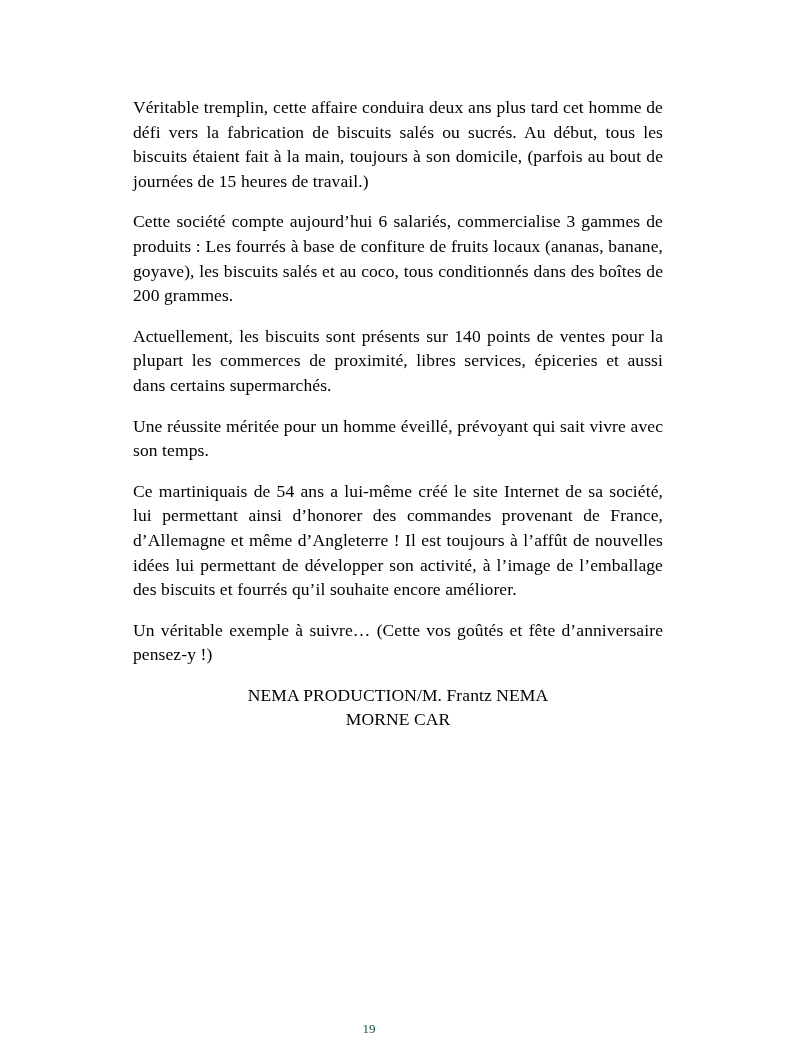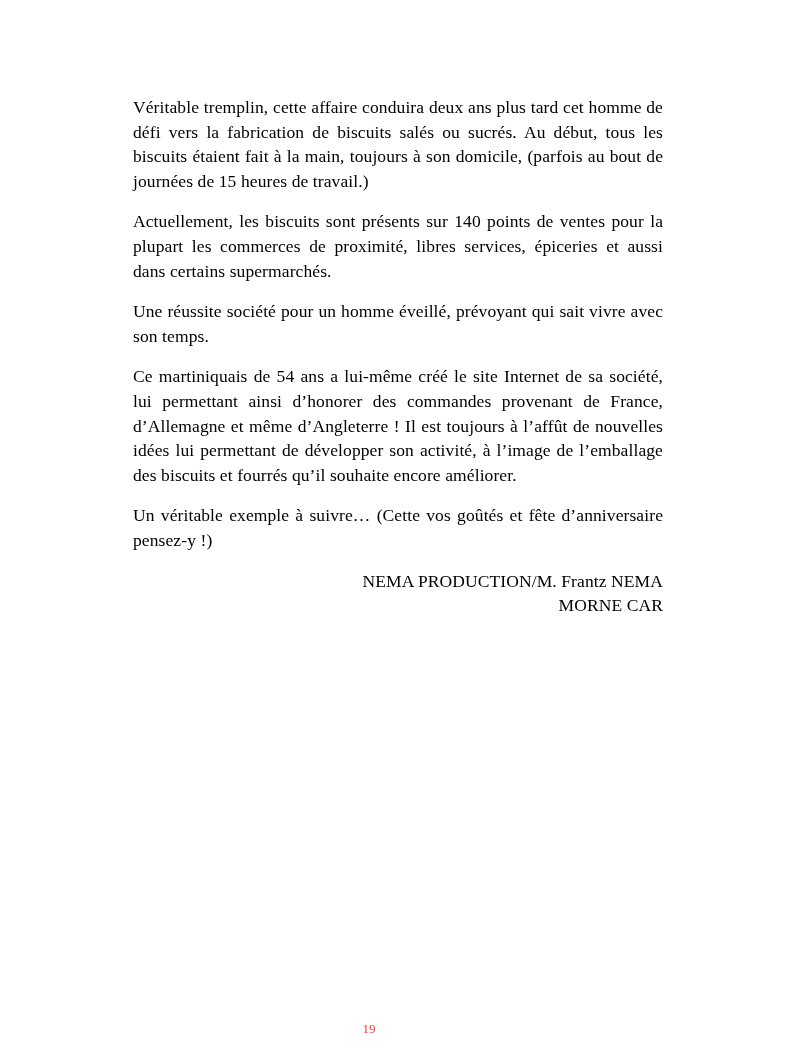--- a/index.html
+++ b/index.html
@@ -23,40 +23,41 @@
     width: 530px;
   }
   .content p {
     margin: 0 0 16px 0;
     font-size: 17.5px;
     line-height: 24.6px;
     text-align: justify;
     letter-spacing: 0.1px;
   }
   .content p.signature {
-    text-align: right;
+    text-align: center;
     margin-bottom: 0;
   }
   .page-footer {
     position: absolute;
     left: 0;
     bottom: 26px;
     width: 100%;
     text-align: center;
     font-size: 13px;
-    color: #ef4444;
+    color: #14532d;
     font-family: "Liberation Serif", "DejaVu Serif", serif;
   }
 </style>
 </head>
 <body>
 
 <div class="page">
   <div class="content">
     <p>Véritable tremplin, cette affaire conduira deux ans plus tard cet homme de défi vers la fabrication de biscuits salés ou sucrés. Au début, tous les biscuits étaient fait à la main, toujours à son domicile, (parfois au bout de journées de 15 heures de travail.)</p>
+    <p>Cette société compte aujourd’hui 6 salariés, commercialise 3 gammes de produits : Les fourrés à base de confiture de fruits locaux (ananas, banane, goyave), les biscuits salés et au coco, tous conditionnés dans des boîtes de 200 grammes.</p>
     <p>Actuellement, les biscuits sont présents sur 140 points de ventes pour la plupart les commerces de proximité, libres services, épiceries et aussi dans certains supermarchés.</p>
-    <p>Une réussite société pour un homme éveillé, prévoyant qui sait vivre avec son temps.</p>
+    <p>Une réussite méritée pour un homme éveillé, prévoyant qui sait vivre avec son temps.</p>
     <p>Ce martiniquais de 54 ans a lui-même créé le site Internet de sa société, lui permettant ainsi d’honorer des commandes provenant de France, d’Allemagne et même d’Angleterre ! Il est toujours à l’affût de nouvelles idées lui permettant de développer son activité, à l’image de l’emballage des biscuits et fourrés qu’il souhaite encore améliorer.</p>
     <p>Un véritable exemple à suivre… (Cette vos goûtés et fête d’anniversaire pensez-y !)</p>
     <p class="signature"><span>NEMA PRODUCTION/M. Frantz NEMA</span><br><span>MORNE CAR</span></p>
   </div>
   <div class="page-footer">19</div>
 </div>
 
 </body></html>

